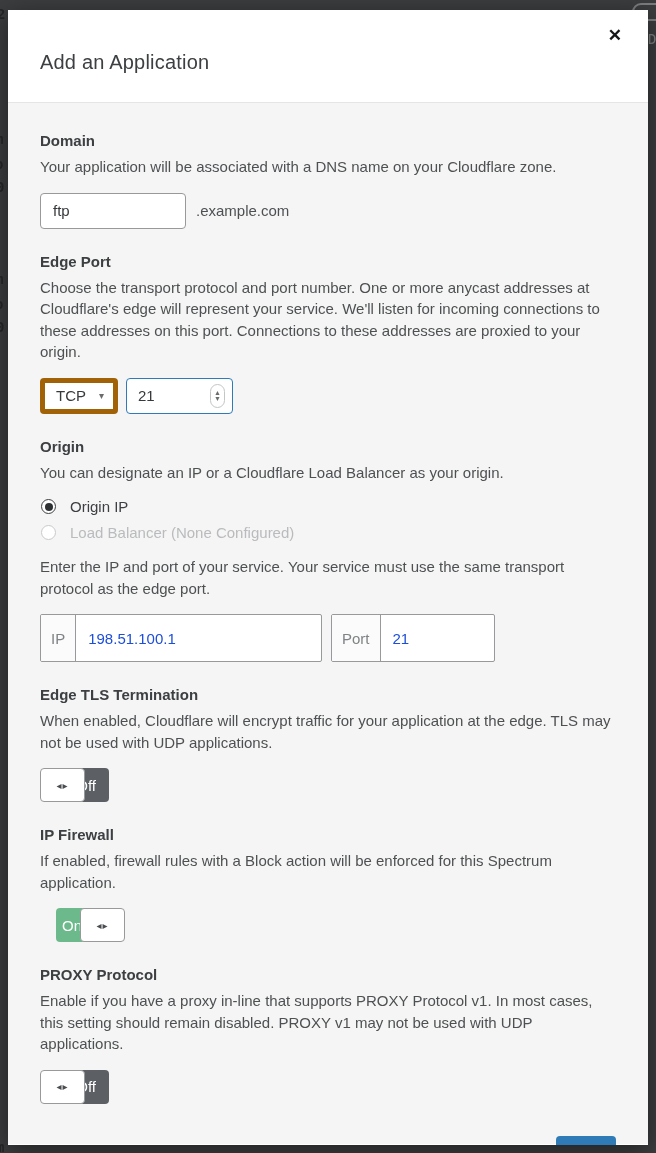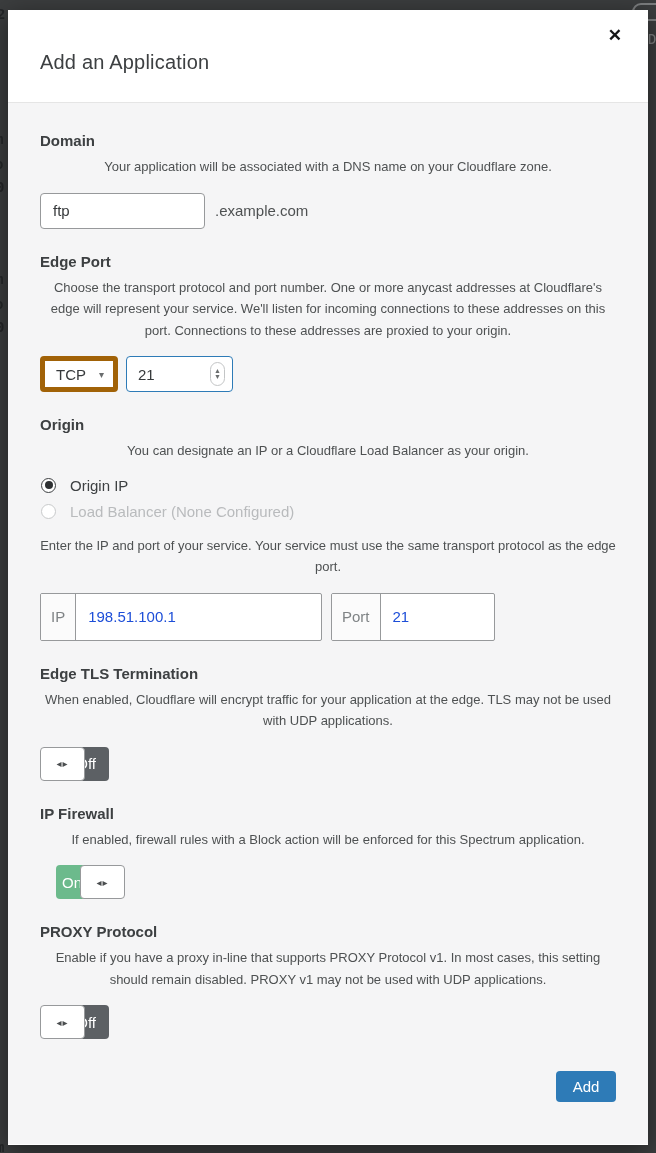--- a/index.html
+++ b/index.html
@@ -58,34 +58,34 @@
     background:#f5f5f6;
     height:1041px;
     padding:29px 32px 0 32px;
   }
 
   .section { margin-bottom:24px; }
   .section-label {
     font-size:15px; font-weight:bold; color:#3d4042; margin-bottom:7px;
   }
   .section-desc {
-    font-size:13px; color:#4e5152; line-height:21.5px;
-    max-width:584px; margin-bottom:15px;text-align:center;
+    font-size:15px; color:#4e5152; line-height:21.5px;
+    max-width:584px; margin-bottom:15px;
   }
   .desc-tight { margin-bottom:12px; }
 
   .row { display:flex; align-items:center; }
 
   .text-input {
     height:36px; background:#fff;
     border:1px solid #97999b; border-radius:4px;
     font-family:inherit; font-size:15px; color:#36393b;
     padding:0 12px; outline:none;
   }
-  .domain-input { width:165px; }
+  .domain-input { width:146px; }
   .input-suffix { margin-left:10px; font-size:15px; color:#4e5152; }
 
   
   .select-box {
     width:78px; height:36px; background:#fff;
     border:5px solid #a16207; border-radius:4px;
     display:flex; align-items:center; justify-content:space-between;
     padding:0 9px 0 11px; cursor:pointer;
   }
   .select-box .sel-value { font-size:15px; color:#36393b; }

